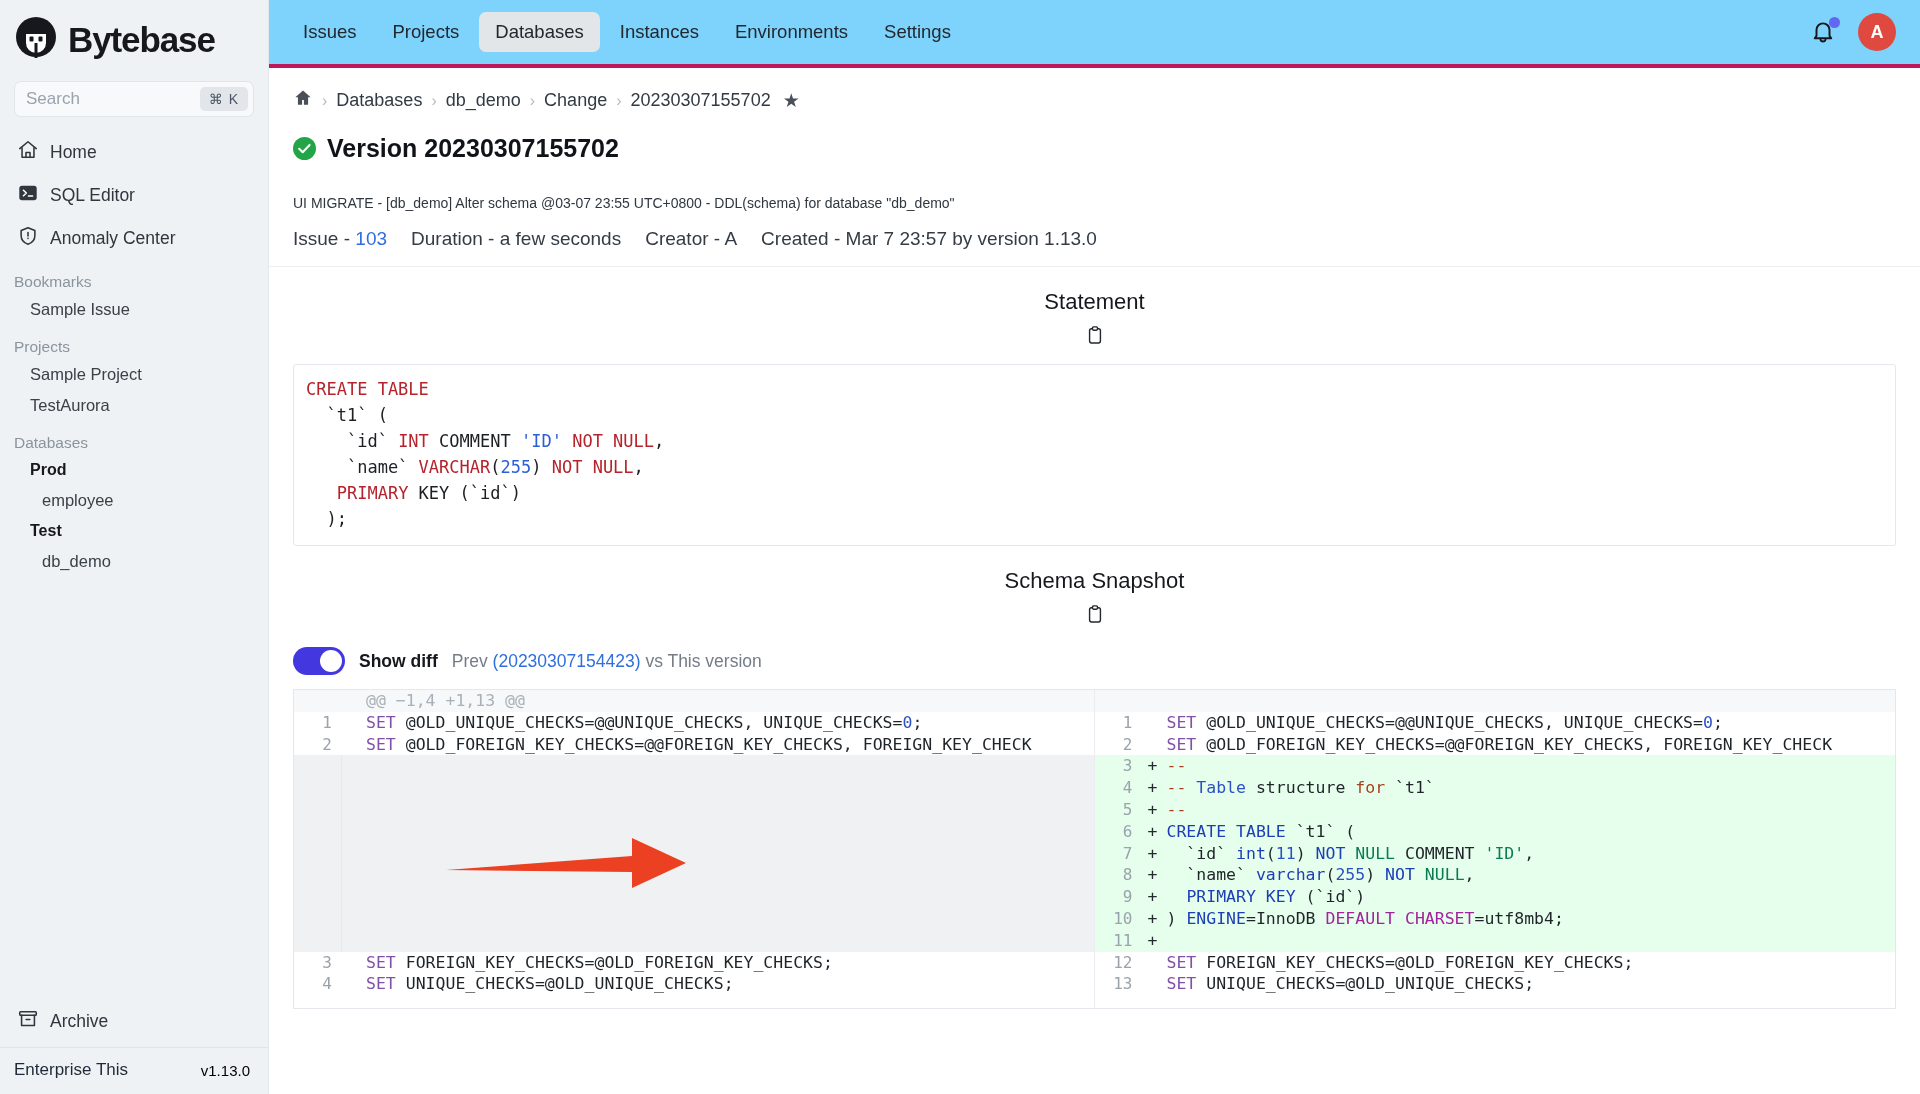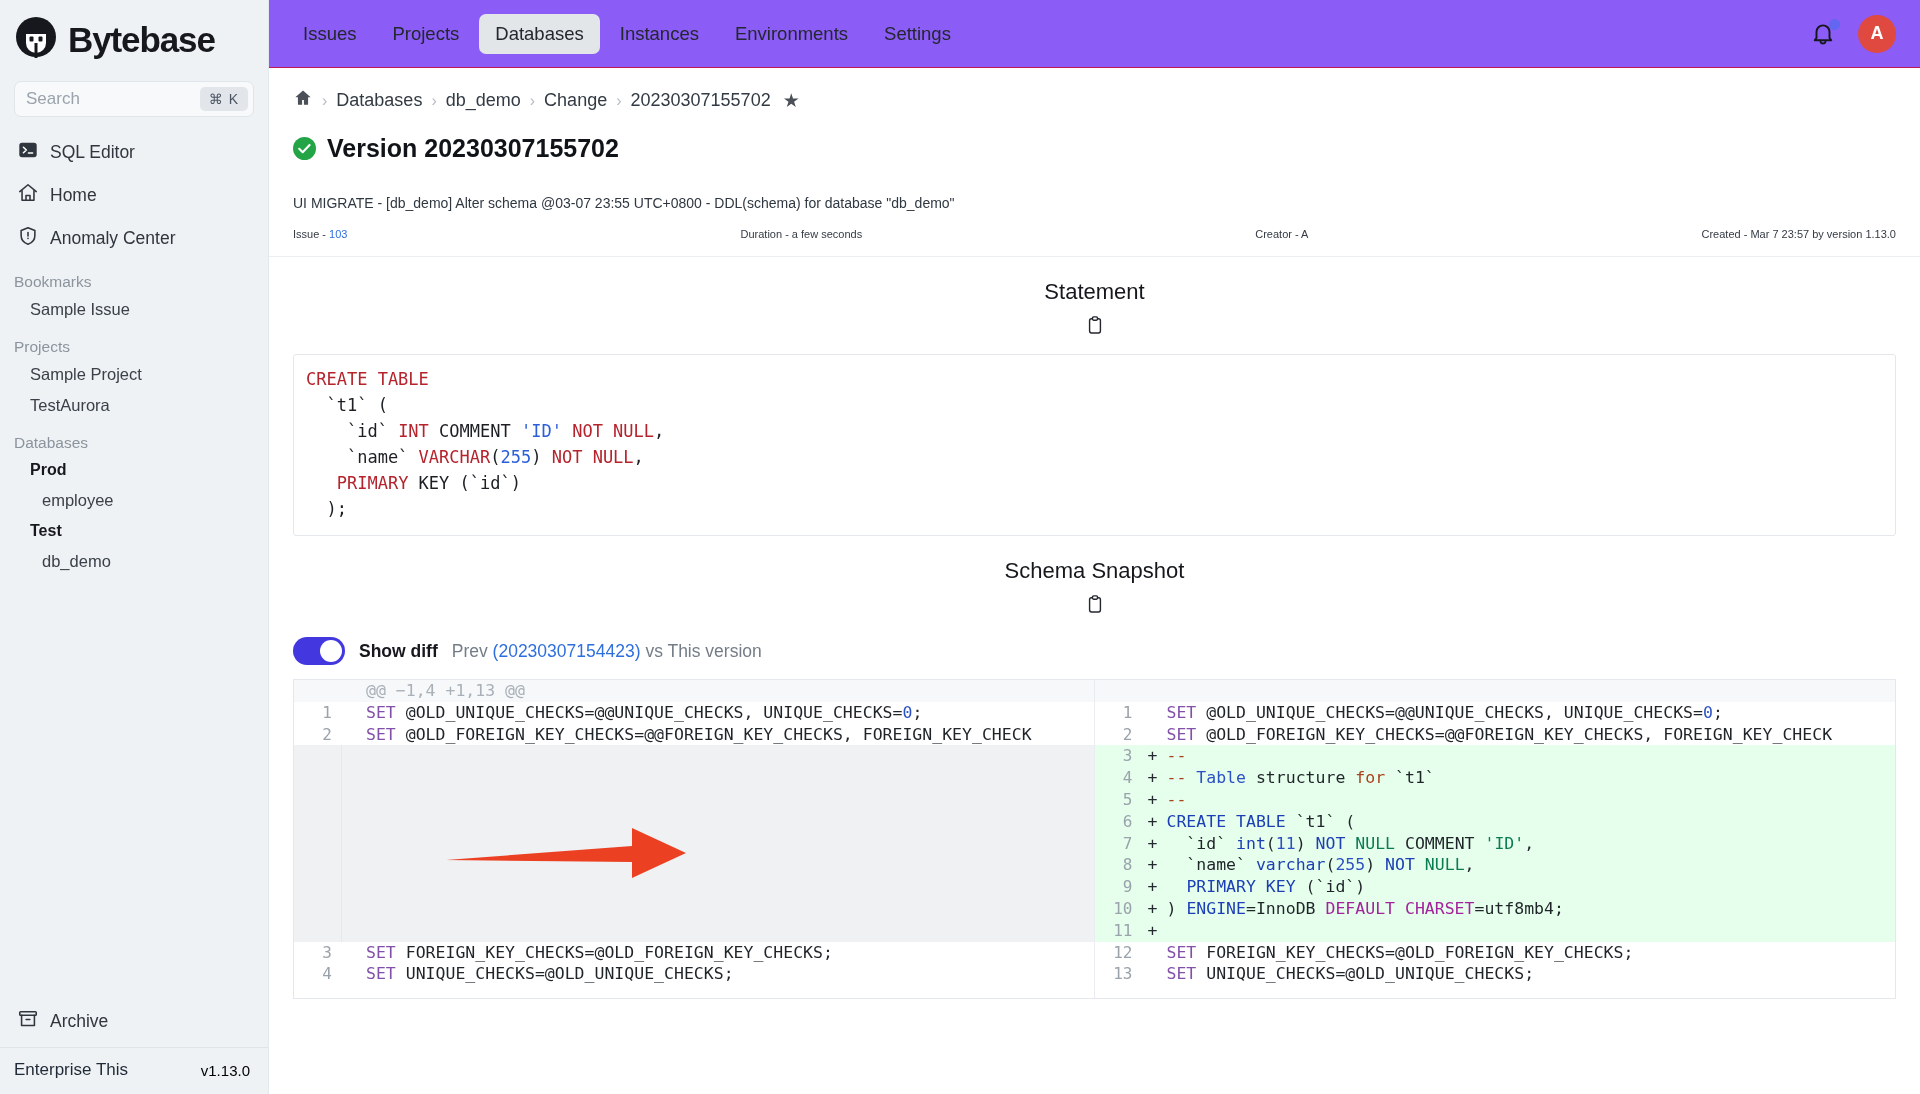--- a/index.html
+++ b/index.html
@@ -72,23 +72,23 @@
     font-size: 17px; color: #1f2937;
   }
   .plan-ver { font-size: 15px; color: #000000; }
 
   
   .main { flex: 1; height: 1094px; display: flex; flex-direction: column; overflow: hidden; background:#fff; }
 
   .topbar {
     height: 68px; min-height: 68px;
     display: flex; align-items: center;
-    border-bottom: 1px solid #be185d;
+    border-bottom: 4px solid #be185d;
     padding: 0 24px 0 18px;
-    background: #8b5cf6;
+    background: #7dd3fc;
   }
   .tabs { display: flex; align-items: center; gap: 4px; }
   .tab {
     font-size: 18.5px; color: #23272e;
     padding: 9px 16px; border-radius: 7px; cursor: pointer;
   }
   .tab.active { background: #e3e6e9; }
   .topbar-right { margin-left: auto; display: flex; align-items: center; gap: 22px; }
   .bell-wrap { position: relative; width: 26px; height: 28px; cursor: pointer; }
   .bell-dot {
@@ -115,21 +115,21 @@
     font-size: 25px; font-weight: 700; color: #101418;
   }
   .check-badge {
     width: 23px; height: 23px; border-radius: 50%;
     background: #22a447; position: relative; flex: 0 0 23px;
   }
   .desc { margin-top: 32px; font-size: 14px; color: #2f3740; }
   .meta-row {
     margin-top: 17px; margin-bottom: 16px;
     display: flex; align-items: center; gap: 24px;
-    font-size: 11px; color: #343b44; justify-content: space-between;
+    font-size: 19px; color: #343b44;
   }
   .meta-link { color: #2f6fdd; cursor: pointer; }
 
   .content { flex: 1; overflow: hidden; padding: 0 24px; }
 
   .sec-title {
     display: flex; align-items: center; gap: 9px;
     font-size: 22px; color: #16181d;
     margin: 22px 0 12px 0;
     flex-direction: column;
@@ -221,38 +221,38 @@
       <span class="brand-text">Bytebase</span>
     </div>
 
     <div class="search-box">
       <span class="search-placeholder">Search</span>
       <span class="kbd">⌘ K</span>
     </div>
 
     <div class="nav-item">
       <span>
+        <svg width="22" height="22" viewBox="0 0 24 24" fill="none" stroke="#30363d" stroke-width="1.7" stroke-linecap="round" stroke-linejoin="round">
+          <path d="M3 10.5 12 3l9 7.5"></path>
+            <path d="M5.5 9.5V20h13V9.5"></path>
+            <path d="M9.8 20v-5.2h4.4V20"></path>
+        </svg>
+      </span>
+      <span>Home</span>
+    </div>
+
+    <div class="nav-item">
+      <span>
         <svg width="22" height="22" viewBox="0 0 24 24">
           <rect x="2.5" y="4" width="19" height="16" rx="3" fill="#30363d"></rect>
           <path d="M7 9l3.2 3L7 15" stroke="#fff" stroke-width="1.7" fill="none" stroke-linecap="round" stroke-linejoin="round"></path>
           <path d="M12.5 15.3h4.5" stroke="#fff" stroke-width="1.7" stroke-linecap="round"></path>
         </svg>
       </span>
       <span>SQL Editor</span>
-    </div>
-
-    <div class="nav-item">
-      <span>
-        <svg width="22" height="22" viewBox="0 0 24 24" fill="none" stroke="#30363d" stroke-width="1.7" stroke-linecap="round" stroke-linejoin="round">
-          <path d="M3 10.5 12 3l9 7.5"></path>
-            <path d="M5.5 9.5V20h13V9.5"></path>
-            <path d="M9.8 20v-5.2h4.4V20"></path>
-        </svg>
-      </span>
-      <span>Home</span>
     </div>
 
     <div class="nav-item">
       <span>
         <svg width="22" height="22" viewBox="0 0 24 24" fill="none" stroke="#30363d" stroke-width="1.7" stroke-linecap="round" stroke-linejoin="round">
           <path d="M12 3l7.5 3v5.5c0 4.6-3.1 8.1-7.5 9.5-4.4-1.4-7.5-4.9-7.5-9.5V6z"></path>
           <path d="M12 8.3v3.6"></path>
             <circle cx="12" cy="14.6" r=".9" fill="#30363d" stroke="none"></circle>
         </svg>
       </span>

